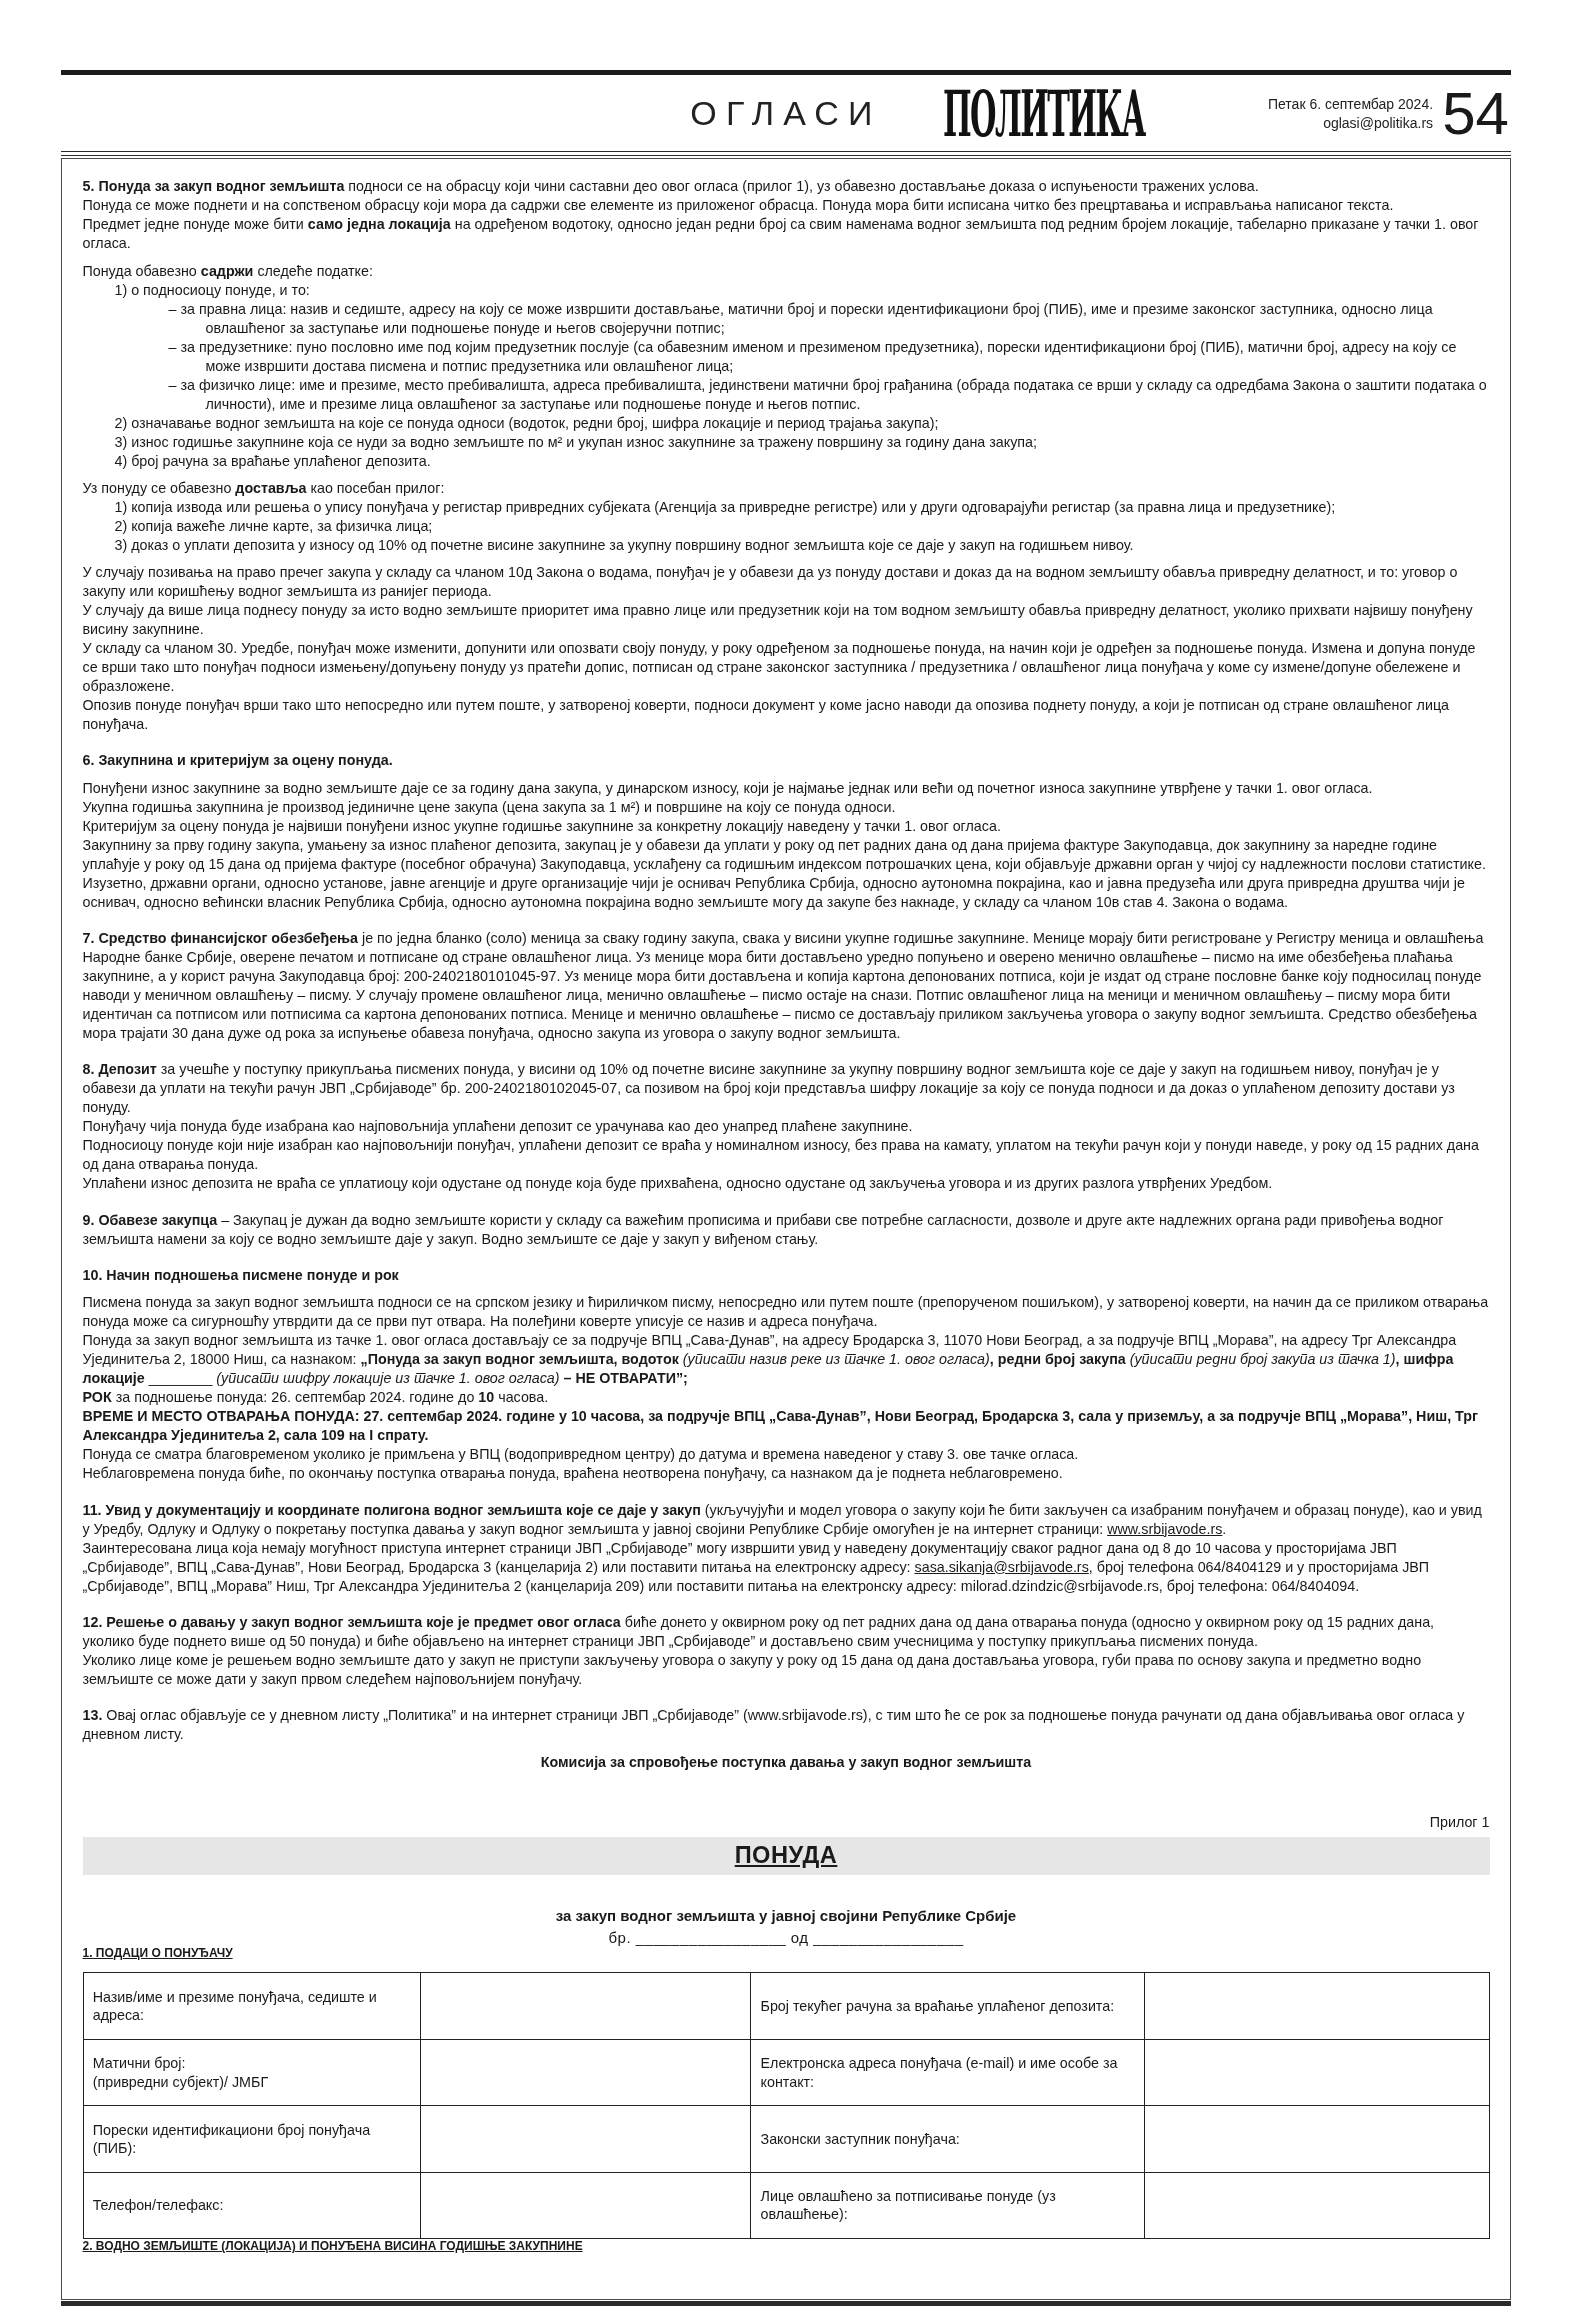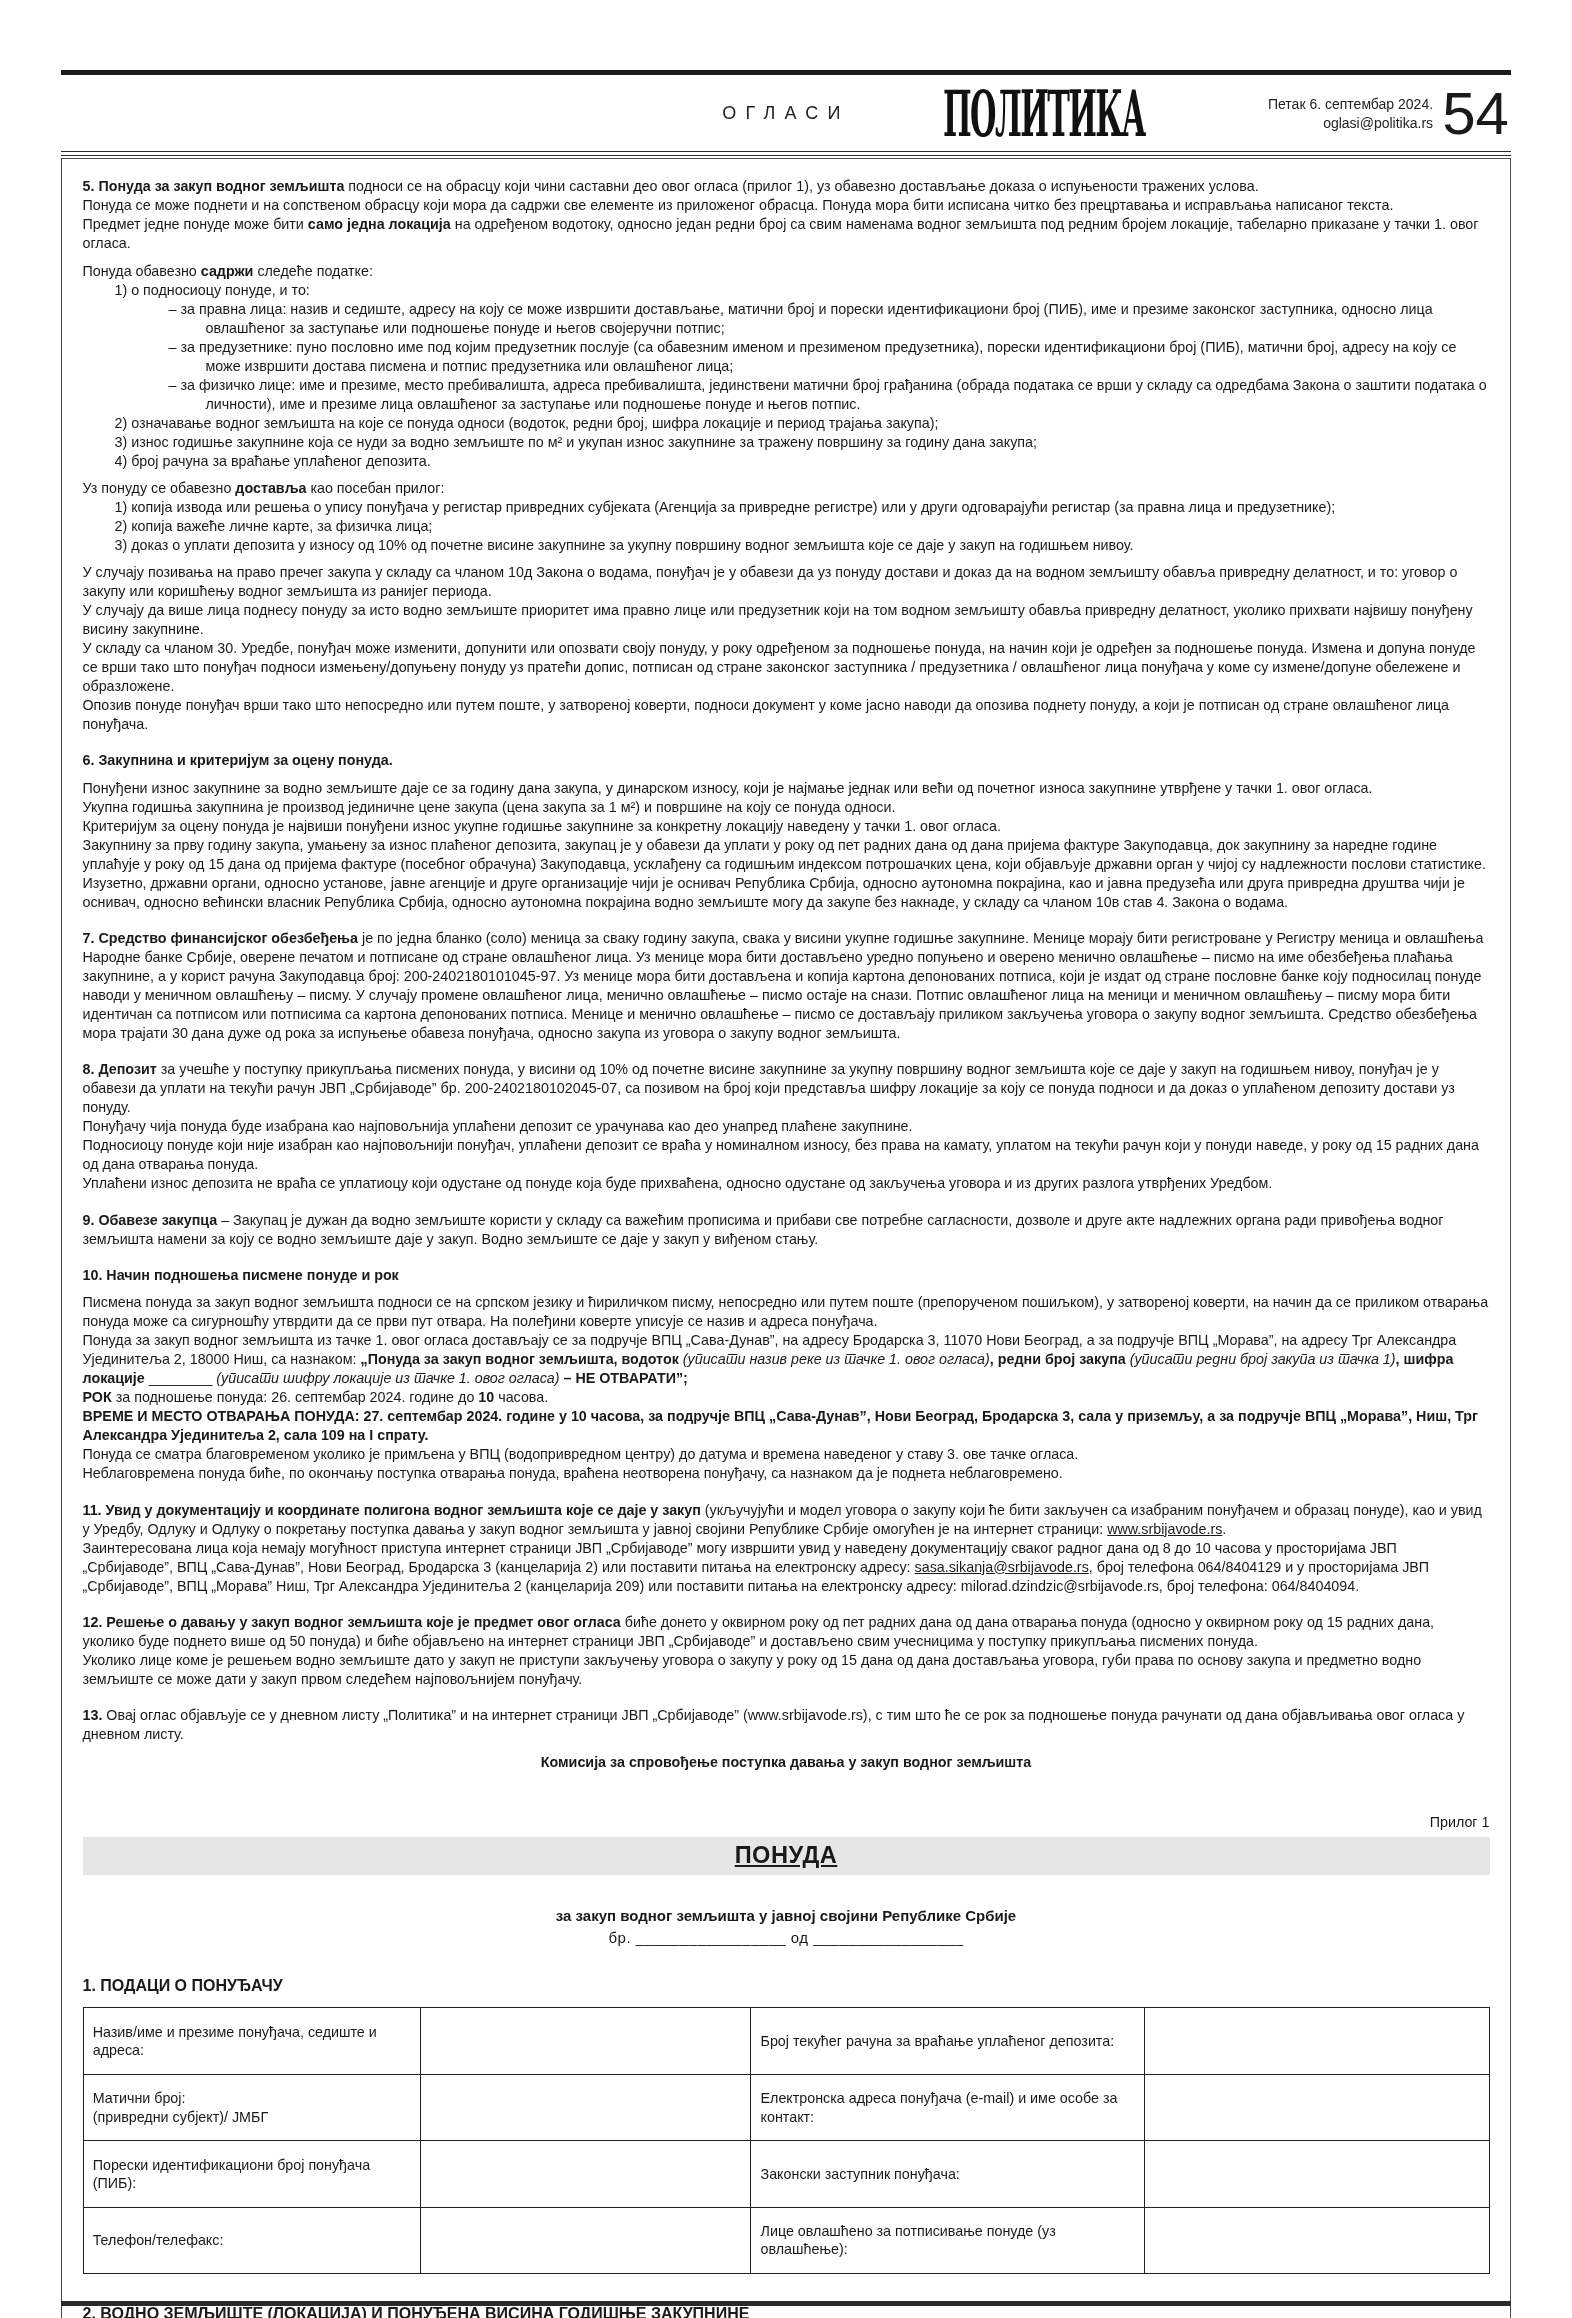--- a/index.html
+++ b/index.html
@@ -6,21 +6,21 @@
   .sheet{position:relative;width:1573px;height:2319px;background:#ffffff;color:#1a1a1a;
          font-family:"Liberation Sans", sans-serif;overflow:hidden;}
   
   .header{position:absolute;left:61px;right:62px;top:70px;}
   .topbar{height:4.6px;background:#1c1c1c;}
   .mastrow{position:relative;display:flex;align-items:center;justify-content:flex-end;
            padding:9.2px 2px 7.2px 2px;height:60px;}
   .logo{font-family:"DejaVu Serif", serif;font-weight:700;font-size:49px;letter-spacing:-2.6px;
         transform:scale(0.62,1.28);transform-origin:left center;white-space:nowrap;color:#111;}
   .section-title{position:absolute;left:50%;top:50%;transform:translate(-50%,-50%);
-        font-size:18px;letter-spacing:9.2px;color:#222;font-weight:400;}
+        font-size:34px;letter-spacing:9.2px;color:#222;font-weight:400;}
   .dateblock{display:flex;align-items:center;gap:9.2px;}
   .datelines{text-align:right;font-size:14px;line-height:1.35;color:#222;}
   .pagenum{font-size:60px;font-weight:400;line-height:0.9;color:#1a1a1a;}
   .dblrule{height:3.1px;border-top:1px solid #2a2a2a;border-bottom:1px solid #2a2a2a;}
   
   .adbox{position:absolute;left:61px;right:62px;top:158px;min-height:2119px;
          border:1px solid #4a4a4a;padding:18.4px 20.5px 46px 20.5px;box-sizing:border-box;}
   .blk{margin:0;font-size:14.3px;line-height:19px;}
   .blk .b{font-weight:700;}
   .blk .i{font-style:italic;}
@@ -29,21 +29,21 @@
   .mts{margin-top:8.2px;}
   .ac{text-align:center;}
   .ind1{padding-left:61px;text-indent:-29px;}
   .ind2{padding-left:123px;text-indent:-37px;}
   .prilog{margin-top:42px;font-size:14.3px;text-align:right;}
   
   .ponuda-bar{margin-top:7.2px;background:#e6e6e6;text-align:center;font-size:23.6px;
               font-weight:700;padding:5.1px 0 6.1px 0;letter-spacing:0.5px;text-decoration:underline;}
   .subtitle1{margin-top:32px;text-align:center;font-size:15px;font-weight:700;}
   .subtitle2{margin-top:5.1px;text-align:center;font-size:15px;letter-spacing:0.5px;}
-  .sec-head{margin-top:31px;font-size:16px;font-weight:700;}
+  .sec-head{font-size:12px;font-weight:700;text-decoration:underline;}
   table{border-collapse:collapse;width:100%;}
   .t1{margin-top:12.3px;}
   .t1 td{border:1px solid #222;vertical-align:middle;font-size:14.3px;line-height:18.4px;
          padding:14.3px 9.2px;white-space:pre-line;}
   .t1 .c1{width:24%;} .t1 .c2{width:23.5%;} .t1 .c3{width:28%;} .t1 .c4{width:24.5%;}
   .botrule{position:absolute;left:61px;right:62px;top:2301px;height:5.1px;background:#2a2a2a;}
 </style>
 </head>
 <body>
 

